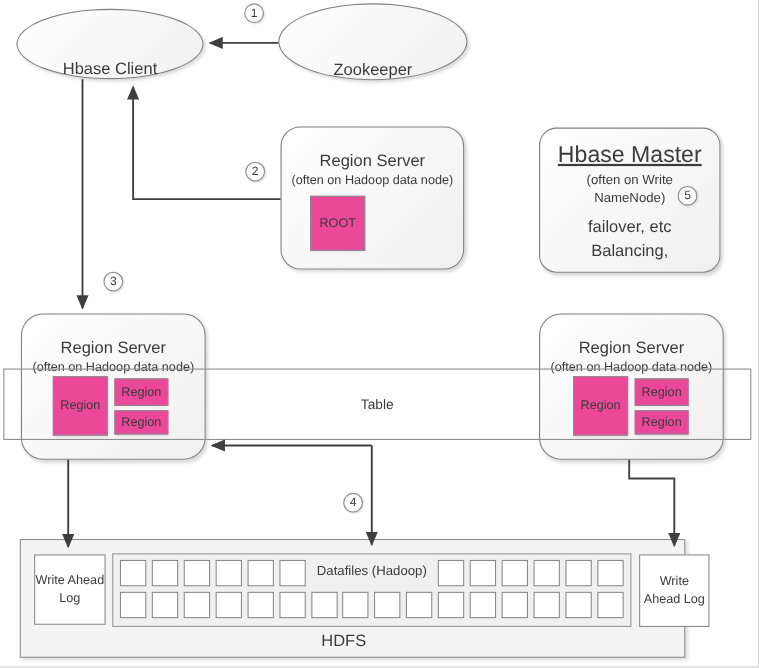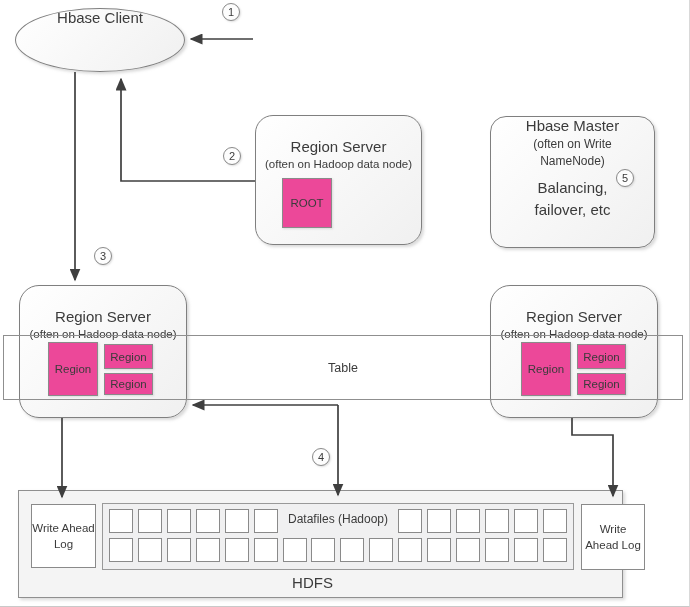--- a/index.html
+++ b/index.html
@@ -6,35 +6,35 @@
   .canvas{
     position:relative;width:690px;height:607px;background:#ffffff;
     font-family:"Liberation Sans", sans-serif;color:#3b3b3b;overflow:hidden;
     border-right:1px solid #d9d9d9;border-bottom:1px solid #c9c9c9;box-sizing:border-box;
   }
   .shape{
     position:absolute;box-sizing:border-box;border:1.3px solid #7f7f7f;
     background:linear-gradient(135deg,#ffffff 0%,#f0f0f0 100%);
     box-shadow:2px 2px 3px rgba(150,150,150,0.35);
   }
-  .ellipse{border-radius:50%;display:flex;align-items:flex-start;justify-content:center;font-size:15px;}
+  .ellipse{border-radius:50%;display:flex;align-items:flex-end;justify-content:center;font-size:15px;}
   .rbox{border-radius:18px;text-align:center;}
   .rbox .title{font-size:15px;margin-top:22px;}
   .rbox .subtitle{font-size:11.5px;margin-top:3px;}
   .whitebox{
     position:absolute;box-sizing:border-box;border:1px solid #8a8a8a;background:#ec4899;
     display:flex;align-items:center;justify-content:center;font-size:11.5px;z-index:3;
     box-shadow:1px 1px 2px rgba(170,170,170,0.35);
   }
   .band{
     position:absolute;left:3px;top:335px;width:680px;height:65px;box-sizing:border-box;
     border:1px solid #8f8f8f;background:transparent;z-index:2;
     display:flex;align-items:center;justify-content:center;font-size:12.5px;
   }
-  .master-line1{font-size:15px;margin-top:0;}
+  .master-line1{font-size:21px;margin-top:12px;text-decoration:underline;}
   .master-sub{font-size:12px;margin-top:3px;}
   .master-body{font-size:15px;line-height:1.45;}
   .hdfs{
     position:absolute;left:18px;top:490px;width:605px;height:108px;box-sizing:border-box;
     border:1.2px solid #8f8f8f;background:#f4f4f4;z-index:1;
     box-shadow:2px 2px 3px rgba(150,150,150,0.35);
   }
   .hdfs-label{position:absolute;left:0;right:16px;bottom:6px;text-align:center;font-size:15px;}
   .wal{
     position:absolute;box-sizing:border-box;border:1px solid #8a8a8a;background:#ffffff;
@@ -58,36 +58,39 @@
   }
 </style>
 </head>
 <body>
 
 <div class="canvas">
 
   <div class="shape ellipse" style="left:15px;top:8px;width:170px;height:64px;">
     <span>Hbase Client</span>
   </div>
+  <div class="shape ellipse" style="left:253px;top:3px;width:172px;height:70px;">
+    <span>Zookeeper</span>
+  </div>
 
   <div class="shape rbox" style="left:255px;top:115px;width:167px;height:130px;">
     <div class="title">Region Server</div>
     <div class="subtitle">(often on Hadoop data node)</div>
   </div>
   <div class="whitebox" style="left:282px;top:178px;width:50px;height:50px;">
     <span>ROOT</span>
   </div>
 
   <div class="shape rbox" style="left:490px;top:116px;width:165px;height:132px;border-radius:16px;">
     <div class="master-line1">Hbase Master</div>
     <div class="master-sub">(often on Write</div>
     <div class="master-sub">NameNode)</div>
     <div class="master-body" style="margin-top:9px;">
+      <div>failover, etc</div>
       <div>Balancing,</div>
-      <div>failover, etc</div>
     </div>
   </div>
 
   <div class="shape rbox" style="left:19px;top:285px;width:168px;height:133px;border-radius:20px;">
     <div class="title">Region Server</div>
     <div class="subtitle">(often on Hadoop data node)</div>
   </div>
   <div class="whitebox" style="left:48px;top:342px;width:50px;height:54px;">
     <span>Region</span>
   </div>

